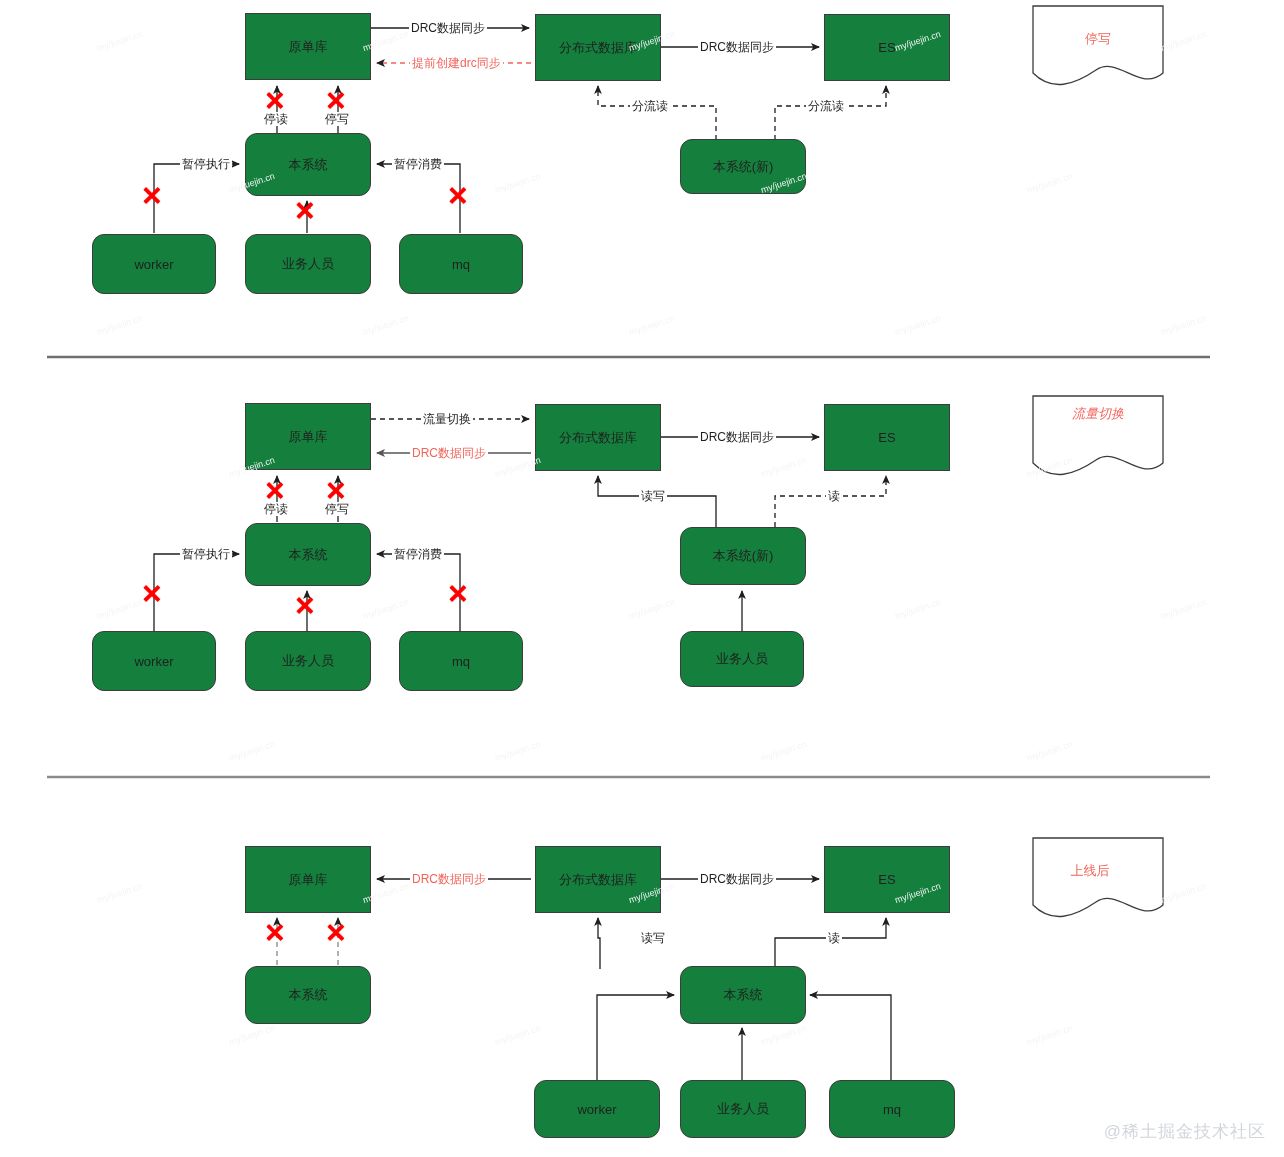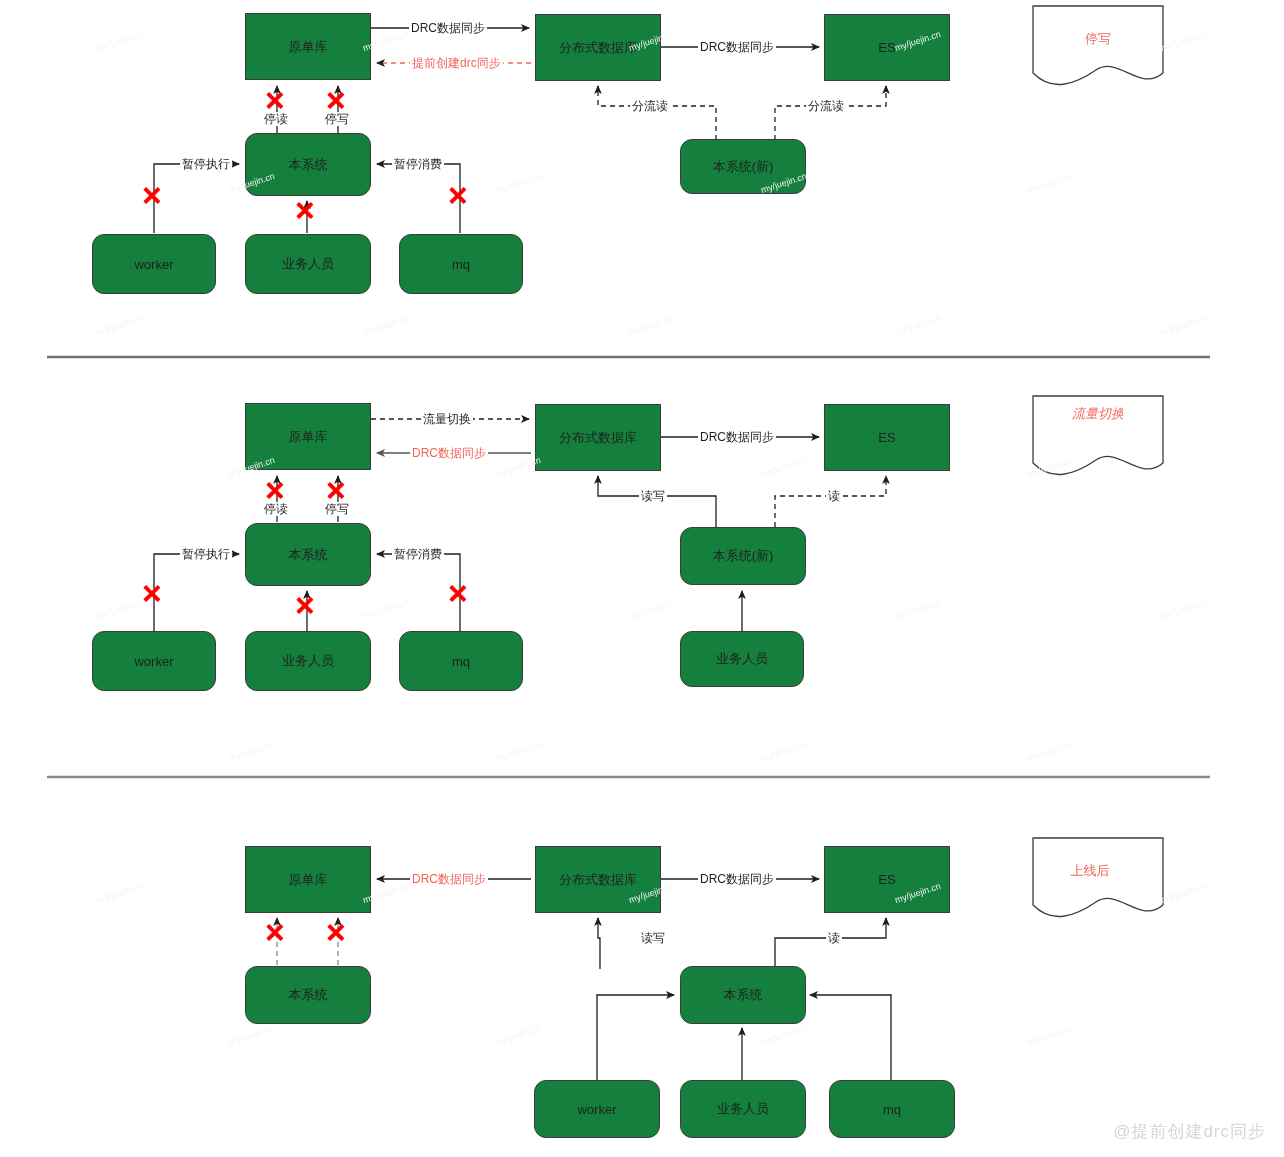--- a/index.html
+++ b/index.html
@@ -285,15 +285,15 @@
   <div class="tile-wm" style="left:96px;top:888px;">my/juejin.cn</div>
   <div class="tile-wm" style="left:362px;top:888px;">my/juejin.cn</div>
   <div class="tile-wm" style="left:628px;top:888px;">my/juejin.cn</div>
   <div class="tile-wm" style="left:894px;top:888px;">my/juejin.cn</div>
   <div class="tile-wm" style="left:1160px;top:888px;">my/juejin.cn</div>
   <div class="tile-wm" style="left:228px;top:1030px;">my/juejin.cn</div>
   <div class="tile-wm" style="left:494px;top:1030px;">my/juejin.cn</div>
   <div class="tile-wm" style="left:760px;top:1030px;">my/juejin.cn</div>
   <div class="tile-wm" style="left:1026px;top:1030px;">my/juejin.cn</div>
 
-  <div class="watermark">@提前创建drc同步</div>
+  <div class="watermark">@稀土掘金技术社区</div>
 
 </div>
 
 </body></html>

